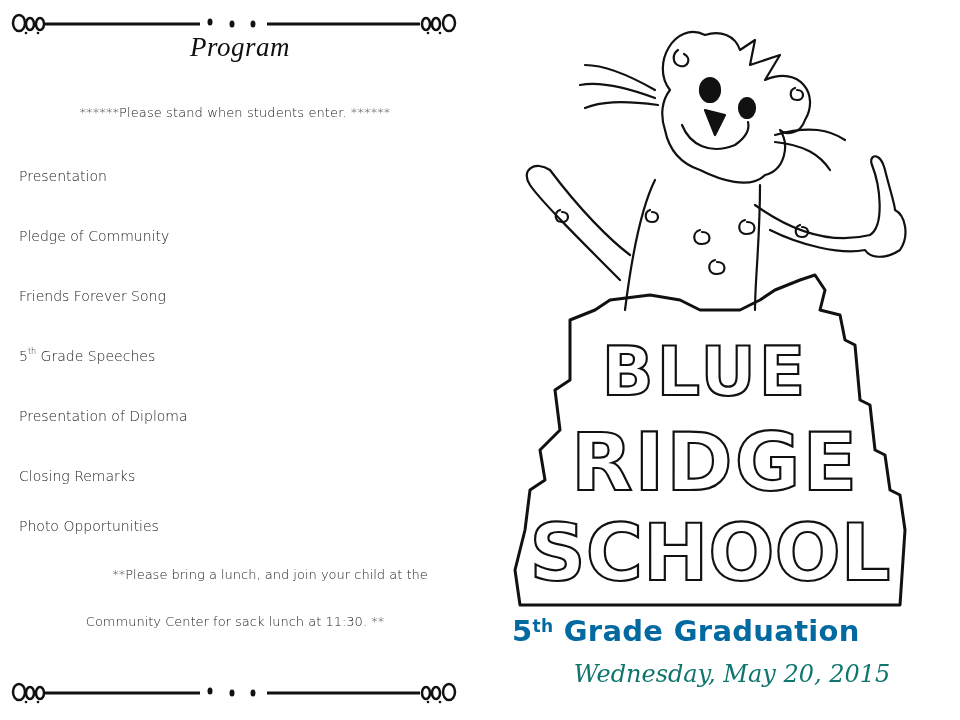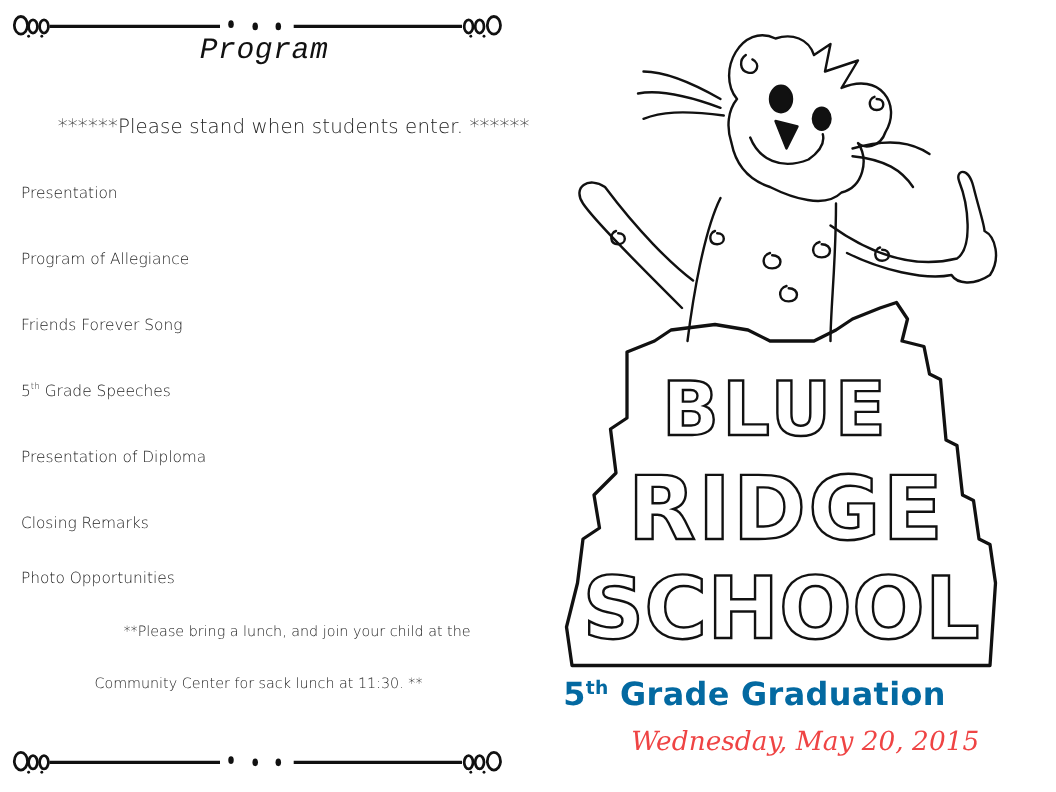--- a/index.html
+++ b/index.html
@@ -5,37 +5,37 @@
   html, body { margin:0; padding:0; background:#ffffff; }
   body { width:960px; height:720px; position:relative; overflow:hidden; font-family:"DejaVu Sans", sans-serif; color:#111; }
 
   .left-panel { position:absolute; left:0; top:0; width:480px; height:720px; }
 
   .divider { position:absolute; left:10px; width:450px; height:30px; }
   .divider.top { top:8px; }
   .divider.bottom { top:677px; }
 
   .program-title { position:absolute; top:32px; left:0; width:480px; text-align:center;
-    font-family:Liberation Mono, monospace; font-style:italic; font-size:27px; font-weight:normal; letter-spacing:0.5px; color:#111; }
+    font-family:Liberation Serif, serif; font-style:italic; font-size:27px; font-weight:normal; letter-spacing:0.5px; color:#111; }
 
   .stand-note { position:absolute; top:105px; left:0; width:470px; text-align:center;
-    font-family:"DejaVu Sans", sans-serif; font-size:18px; font-weight:200; color:#222; letter-spacing:0.1px;padding-left:32px; }
+    font-family:"DejaVu Sans", sans-serif; font-size:13px; font-weight:200; color:#222; letter-spacing:0.1px; }
 
   .agenda-item { position:absolute; left:19px; font-family:"DejaVu Sans", sans-serif; font-size:14px; font-weight:200; color:#222; }
   .agenda-item sup { font-size:8px; vertical-align:top; position:relative; top:-1px; }
 
   .lunch-note { position:absolute; left:0; width:470px; text-align:center; font-family:"DejaVu Sans", sans-serif;
     font-size:13px; color:#222; font-weight:200; }
 
   .graduation-title { position:absolute; left:512px; top:614px; width:440px; text-align:left;
     font-family:"DejaVu Sans", sans-serif; font-weight:bold; font-size:29px; letter-spacing:0.3px; color:#0369a1; white-space:nowrap; }
   .graduation-title .ord { font-size:17px; vertical-align:top; position:relative; top:2px; }
 
   .graduation-date { position:absolute; left:512px; top:660px; width:440px; text-align:center;
-    font-family:"DejaVu Serif", serif; font-style:italic; font-size:24px; color:#ef4444; white-space:nowrap; }
+    font-family:"DejaVu Serif", serif; font-style:italic; font-size:24px; color:#0f766e; white-space:nowrap; }
 
   .mascot { position:absolute; left:500px; top:10px; width:460px; height:600px; }
 </style>
 </head>
 <body>
 
 <div class="left-panel">
 
   <svg class="divider top" viewBox="0 0 450 30">
     <g fill="none" stroke="#111" stroke-width="2.5">
@@ -57,21 +57,21 @@
       <circle cx="418" cy="25" r="1.3"></circle>
         <circle cx="430" cy="25" r="1.3"></circle>
     </g>
   </svg>
 
   <h1 class="program-title" style="margin:0;">Program</h1>
 
   <div class="stand-note">******Please stand when students enter. ******</div>
 
   <div class="agenda-item" style="top:168px;">Presentation</div>
-  <div class="agenda-item" style="top:228px;">Program of Allegiance</div>
+  <div class="agenda-item" style="top:228px;">Pledge of Community</div>
   <div class="agenda-item" style="top:288px;">Friends Forever Song</div>
   <div class="agenda-item" style="top:348px;"><span>5</span><sup>th</sup><span> Grade Speeches</span></div>
   <div class="agenda-item" style="top:408px;">Presentation of Diploma</div>
   <div class="agenda-item" style="top:468px;">Closing Remarks</div>
   <div class="agenda-item" style="top:518px;">Photo Opportunities</div>
 
   <div class="lunch-note" style="top:567px;padding-left:35px;">**Please bring a lunch, and join your child at the</div>
   <div class="lunch-note" style="top:614px;">Community Center for sack lunch at 11:30. **</div>
 
   <svg class="divider bottom" viewBox="0 0 450 30">

